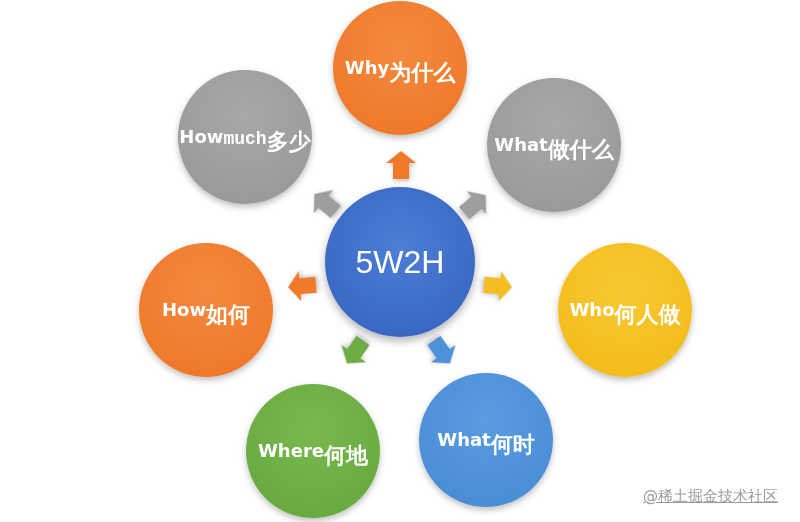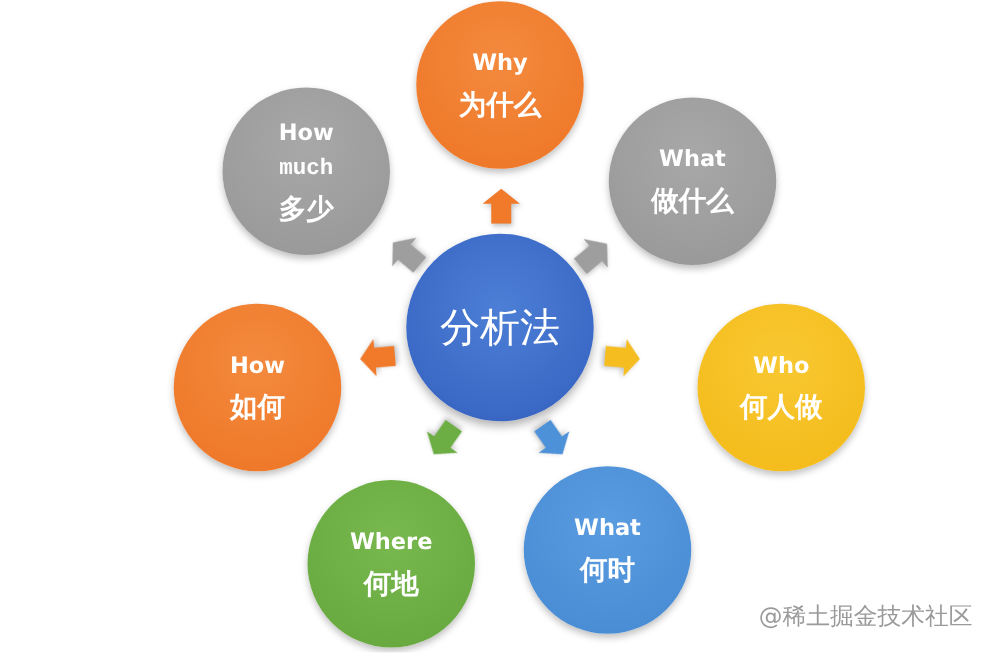--- a/index.html
+++ b/index.html
@@ -1,26 +1,26 @@
 <!DOCTYPE html>
 <html><head>
 <meta charset="utf-8">
 <style>
   html, body { margin: 0; padding: 0; }
   body { width: 800px; height: 522px; background: #ffffff; position: relative; overflow: hidden; font-family: "DejaVu Sans", "Liberation Sans", sans-serif; }
-  .circle { position: absolute; border-radius: 50%; display: flex; flex-direction: column; align-items: center; justify-content: center; color: #ffffff; box-shadow: 0 3px 6px rgba(0,0,0,0.25); text-align: center; }
+  .circle { position: absolute; border-radius: 50%; display: flex; flex-direction: row; align-items: center; justify-content: center; color: #ffffff; box-shadow: 0 3px 6px rgba(0,0,0,0.25); text-align: center; }
   .sat { width: 134px; height: 134px; }
   .sat .en { font-weight: bold; font-size: 18px; line-height: 24px; }
   .sat .zh { font-weight: bold; font-size: 22px; line-height: 24px; margin-top: 10px; }
   .center { width: 150px; height: 150px; left: 325px; top: 187px; background: radial-gradient(circle at 50% 40%, #4d7fd6 0%, #3b69c6 70%, #2f59b3 100%); box-shadow: 0 4px 8px rgba(0,0,0,0.3); }
   .center .l1 { font-size: 32px; line-height: 38px; font-family: "Liberation Sans", sans-serif; }
   .center .l2 { font-size: 32px; line-height: 40px; }
   .arrow { position: absolute; width: 30px; height: 28px; filter: drop-shadow(1px 2px 2px rgba(0,0,0,0.25)); }
   .arrow svg { width: 100%; height: 100%; display: block; }
-  .watermark { position: absolute; right: 22px; bottom: 16px; color: #9a9a9a; font-size: 19px; }
+  .watermark { position: absolute; right: 22px; bottom: 16px; color: #9a9a9a; font-size: 15px; text-decoration: underline; }
 </style>
 </head>
 <body>
 
 <div class="circle sat" style="left:333px; top:1px; background:radial-gradient(circle at 50% 35%, #f38a3e, #ee7424);">
   <span class="en">Why</span>
   <span class="zh">为什么</span>
 </div>
 
 <div class="circle sat" style="left:487px; top:78px; background:radial-gradient(circle at 50% 35%, #a8a8a8, #969696);">
@@ -90,16 +90,16 @@
     </svg>
 </div>
 
 <div class="arrow" style="left:310px; top:189px; transform:rotate(-50deg);">
   <svg viewBox="0 0 30 28">
       <polygon points="15,0 30,12 23,12 23,28 7,28 7,12 0,12" fill="#9e9e9e"></polygon>
     </svg>
 </div>
 
 <div class="circle center">
-  <span class="l2">分析法</span>
+  <span class="l1">5W2H</span>
 </div>
 
 <div class="watermark">@稀土掘金技术社区</div>
 
 </body></html>

